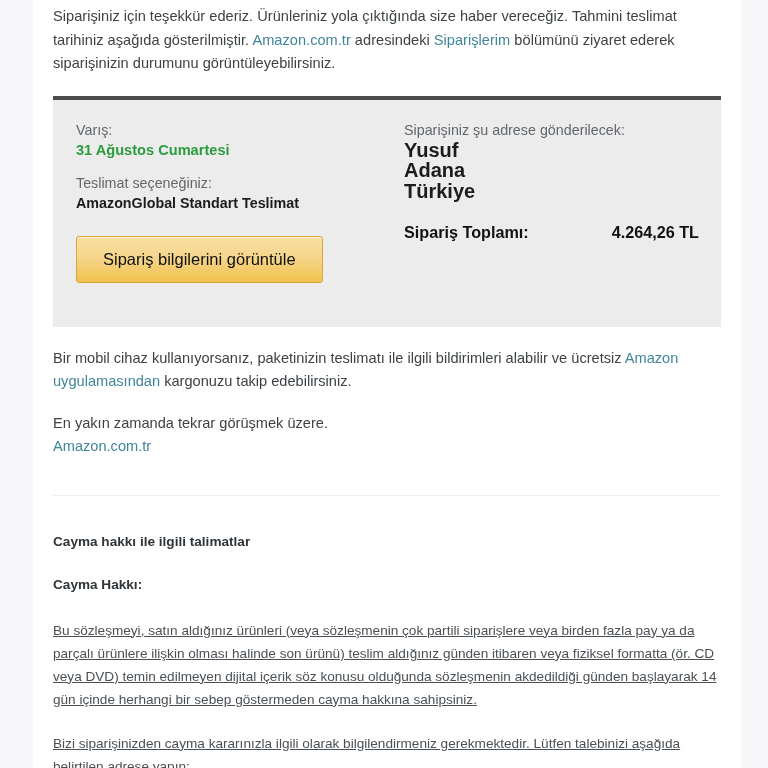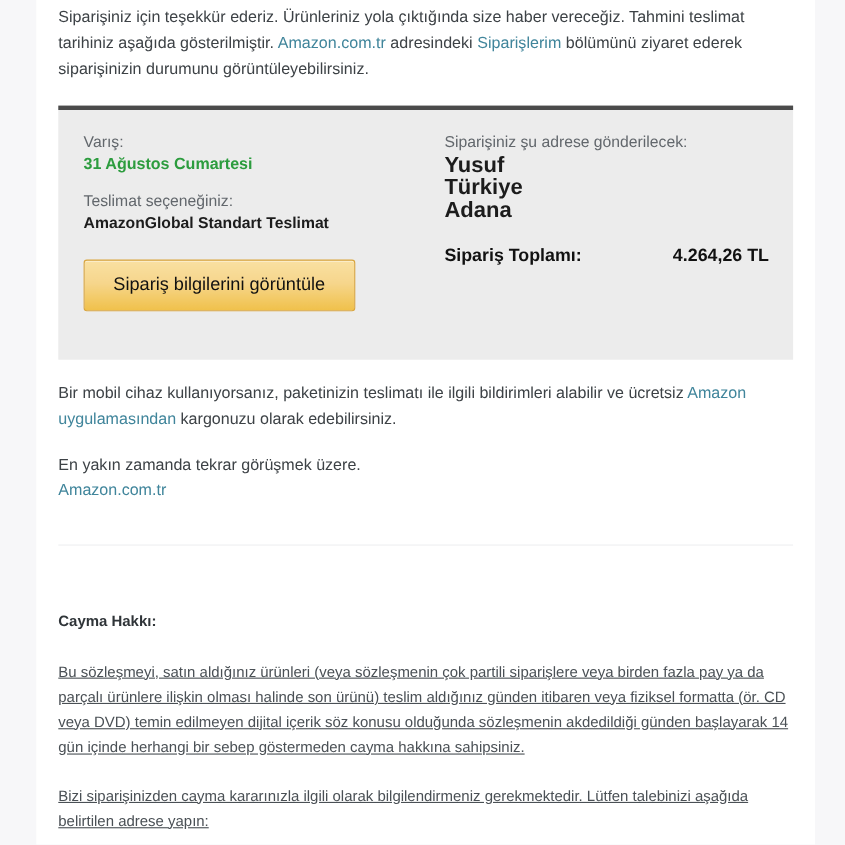--- a/index.html
+++ b/index.html
@@ -201,50 +201,51 @@
           <p class="val-green">31 Ağustos Cumartesi</p>
           <div class="spacer-12"></div>
           <p class="lbl">Teslimat seçeneğiniz:</p>
           <p class="val-bold">AmazonGlobal Standart Teslimat</p>
           <button id="view-order-btn">Sipariş bilgilerini görüntüle</button>
         </div>
 
         <div class="col-right">
           <p class="lbl">Siparişiniz şu adrese gönderilecek:</p>
           <div class="addr-line">Yusuf</div>
+          <div class="addr-line">Adana</div>
           <div class="addr-line">Türkiye</div>
-          <div class="addr-line">Adana</div>
 
           <div class="total-row">
             <span class="total-label">Sipariş Toplamı:</span>
             <span class="total-value">4.264,26 TL</span>
           </div>
 
         </div>
 
       </div>
     </div>
 
     <div class="gap-20"></div>
 
     <p class="body-para">
-      <span>Bir mobil cihaz kullanıyorsanız, paketinizin teslimatı ile ilgili bildirimleri alabilir ve ücretsiz </span><a class="link" href="#">Amazon uygulamasından</a><span> kargonuzu olarak edebilirsiniz.</span>
+      <span>Bir mobil cihaz kullanıyorsanız, paketinizin teslimatı ile ilgili bildirimleri alabilir ve ücretsiz </span><a class="link" href="#">Amazon uygulamasından</a><span> kargonuzu takip edebilirsiniz.</span>
     </p>
 
     <div class="gap-16"></div>
 
     <p class="body-para">
       <span>En yakın zamanda tekrar görüşmek üzere.</span><br>
       <a class="link" href="#">Amazon.com.tr</a>
     </p>
 
     <hr class="divider">
 
     <div style="height:36px"></div>
 
+    <p class="sec-head">Cayma hakkı ile ilgili talimatlar</p>
     <div style="height:23px"></div>
     <p class="sec-head">Cayma Hakkı:</p>
     <div style="height:24px"></div>
     <p class="legal-para">Bu sözleşmeyi, satın aldığınız ürünleri (veya sözleşmenin çok partili siparişlere veya birden fazla pay ya da parçalı ürünlere ilişkin olması halinde son ürünü) teslim aldığınız günden itibaren veya fiziksel formatta (ör. CD veya DVD) temin edilmeyen dijital içerik söz konusu olduğunda sözleşmenin akdedildiği günden başlayarak 14 gün içinde herhangi bir sebep göstermeden cayma hakkına sahipsiniz.</p>
     <div style="height:21px"></div>
     <p class="legal-para">Bizi siparişinizden cayma kararınızla ilgili olarak bilgilendirmeniz gerekmektedir. Lütfen talebinizi aşağıda belirtilen adrese yapın:</p>
 
   </div>
 </div>
 

